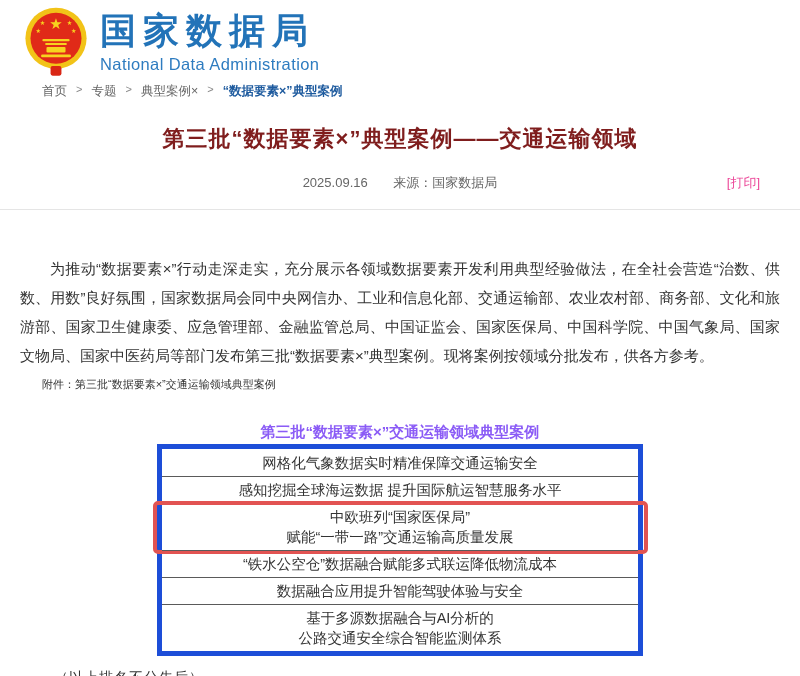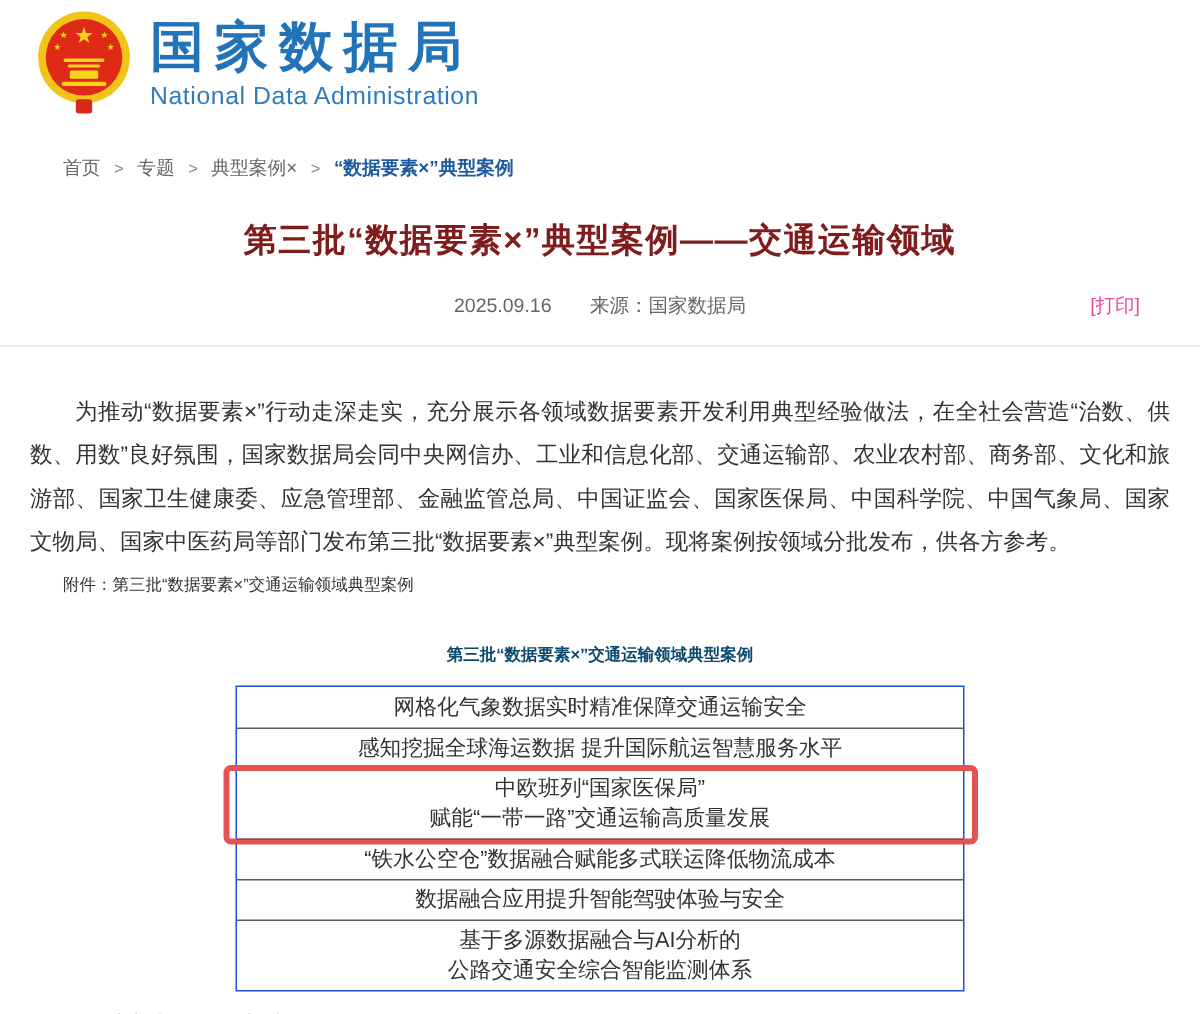--- a/index.html
+++ b/index.html
@@ -30,25 +30,25 @@
   }
   .brand-en {
     font-size: 16.5px;
     color: #2e7cc0;
     letter-spacing: 0.4px;
     margin-top: 1px;
   }
 
   
   .breadcrumb {
-    margin: 24px 0 0 42px;
+    margin: 3px 0 0 42px;
     font-size: 12.5px;
     color: #666;
     display: flex;
-    align-items: center;
+    align-items: flex-start;
     gap: 9px;
   }
   .breadcrumb .crumb { color: #666; cursor: pointer; }
   .breadcrumb .sep { color: #888; font-size: 11px; }
   .breadcrumb .crumb.current {
     color: #1d5a9e;
     font-weight: bold;
     cursor: default;
   }
 
@@ -80,46 +80,46 @@
     cursor: pointer;
   }
   .head-divider {
     margin-top: 17px;
     border-bottom: 1px solid #e5e5e5;
   }
 
   
   .article-body { padding: 0 20px; }
   .body-paragraph {
-    margin-top: 29px;
+    margin-top: 44px;
     font-size: 15px;
     line-height: 29px;
     text-align: justify;
     text-indent: 2em;
     color: #333;
   }
   .inline-attachment {
     font-size: 11px;
     line-height: 29px;
     text-indent: 2em;
     color: #333;
   }
 
   
   .case-table-title {
     margin-top: 24px;
     text-align: center;
-    font-size: 11px;
-    font-weight: bold;
-    color: #0c4a6e;
+    font-size: 15px;
+    font-weight: bold;
+    color: #8b5cf6;
   }
   .case-table {
     width: 486px;
-    margin: 13px auto 0;
-    border: 1px solid #1d4ed8;
+    margin: 2px auto 0;
+    border: 5px solid #1d4ed8;
   }
   .case-row {
     border-top: 1px solid #5a5a5a;
     display: flex;
     flex-direction: column;
     justify-content: center;
     align-items: center;
     text-align: center;
     font-size: 14.5px;
     color: #333;

